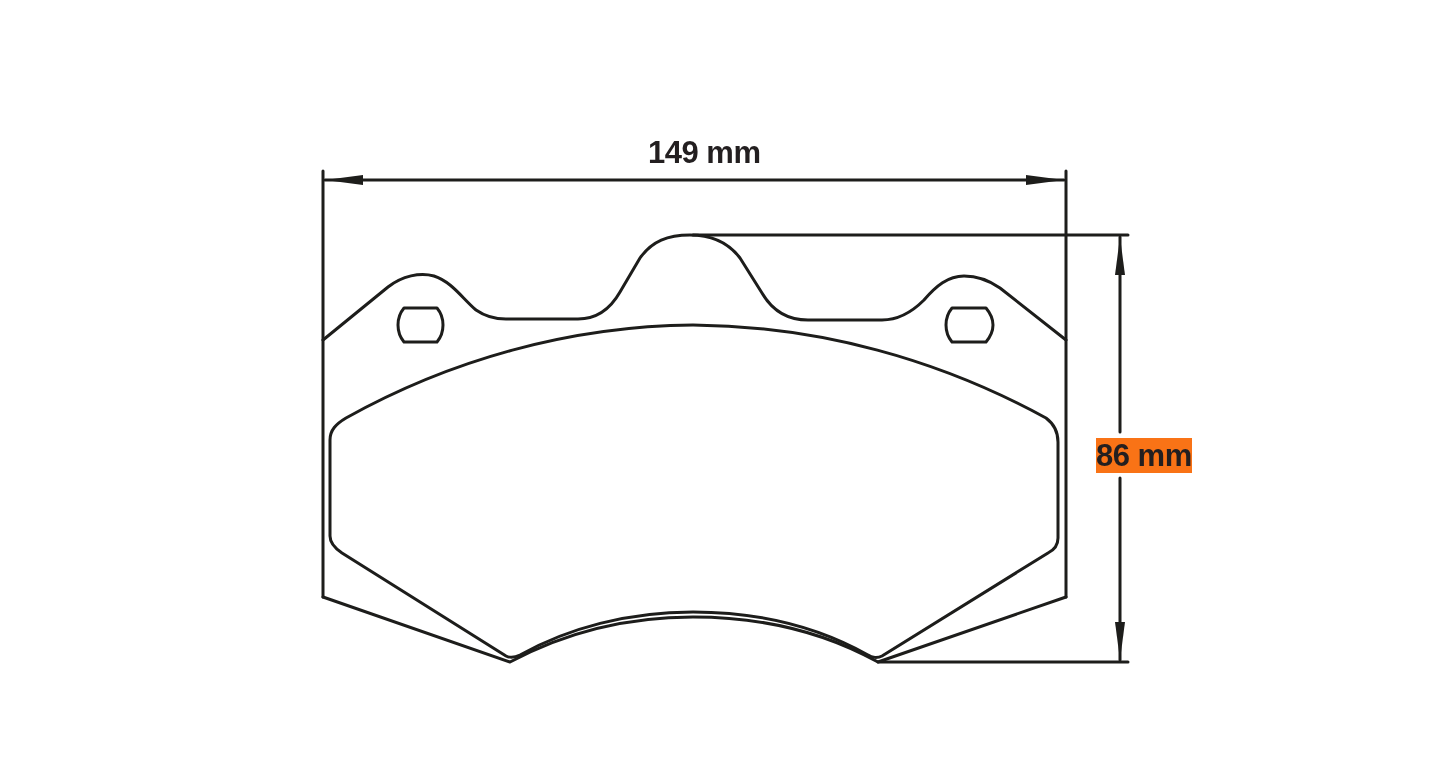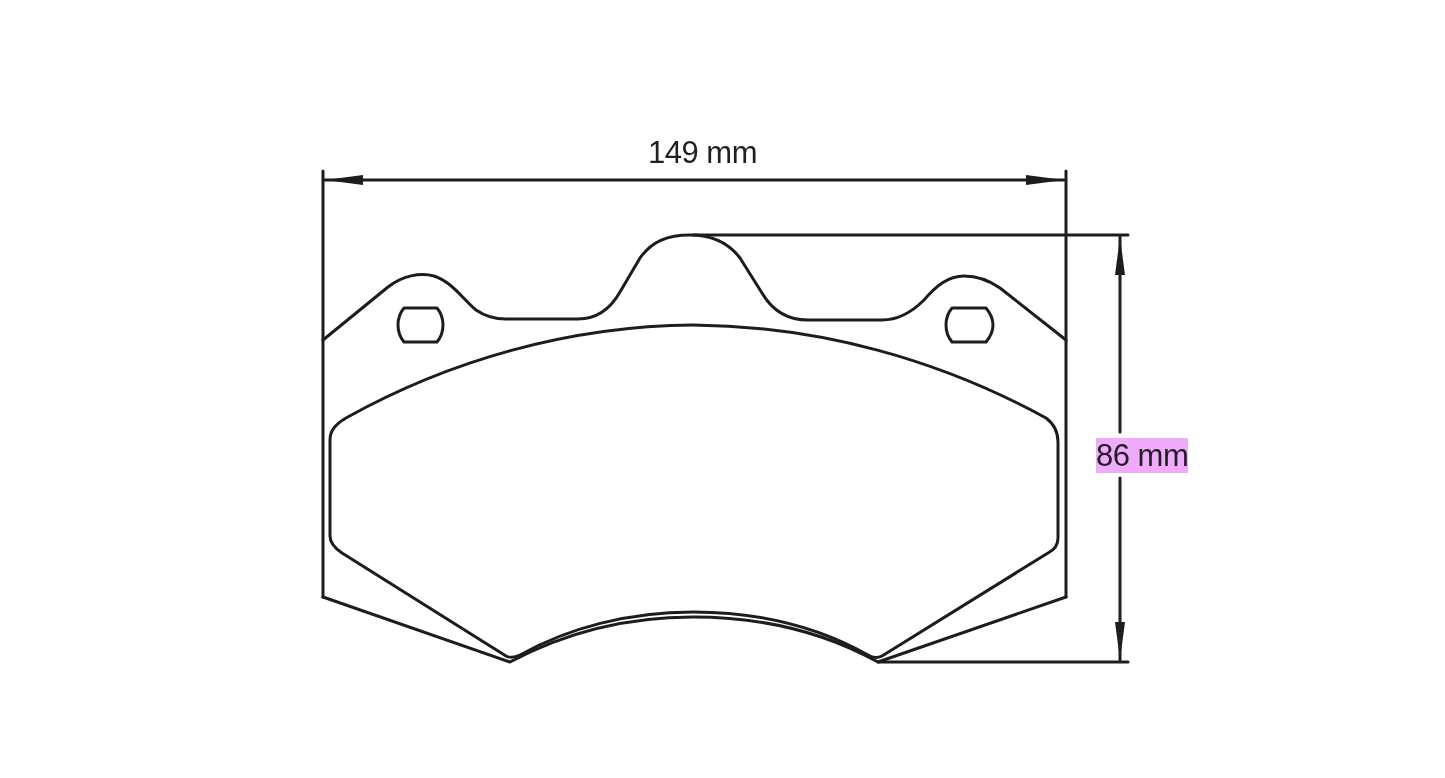--- a/index.html
+++ b/index.html
@@ -7,23 +7,24 @@
     .canvas { position: absolute; left: 0; top: 0; width: 1445px; height: 778px; }
     svg { position: absolute; left: 0; top: 0; }
     .label {
       position: absolute;
       font-family: "Liberation Sans", "DejaVu Sans", sans-serif;
       color: #231f20;
       font-size: 31px;
       line-height: 1;
       white-space: nowrap;
       letter-spacing: -0.5px;
+      font-weight: bold;
     }
     .label-width { left: 648px; top: 137px; }
-    .label-height { left: 1096px; top: 438px; background: #f0abfc; padding: 2px 0; }
+    .label-height { left: 1096px; top: 438px; background: #f97316; padding: 2px 0; }
     .label-depth { left: 568px; top: 476px; }
   </style>
 </head>
 <body>
 
 <div class="canvas">
   <svg width="1445" height="778" viewBox="0 0 1445 778">
     <defs>
       <marker id="arrowEnd" markerWidth="40" markerHeight="14" refX="38" refY="7" orient="auto" markerUnits="userSpaceOnUse">
         <path d="M0,2 L38,7 L0,12 Z" fill="#1d1d1b"></path>

